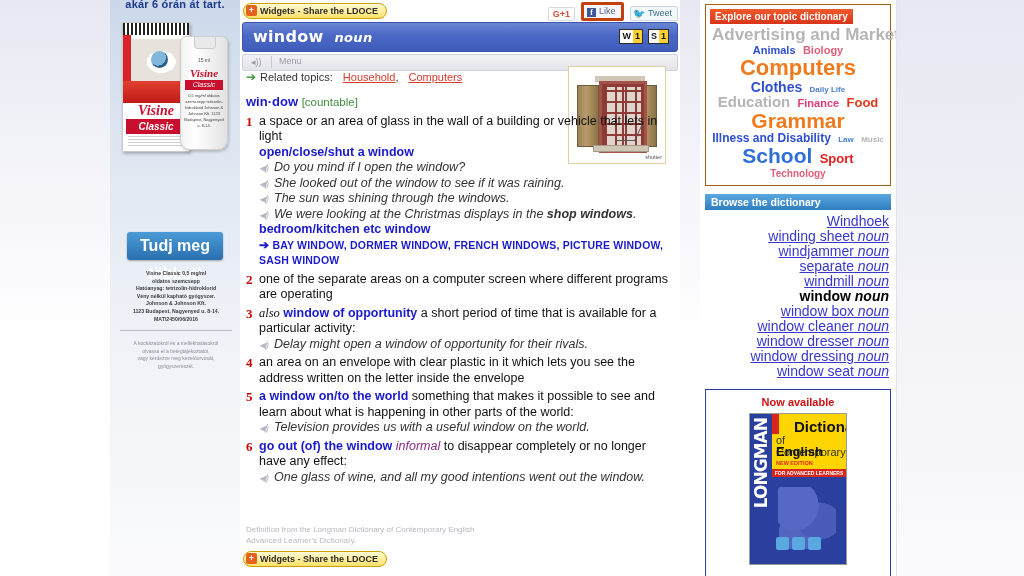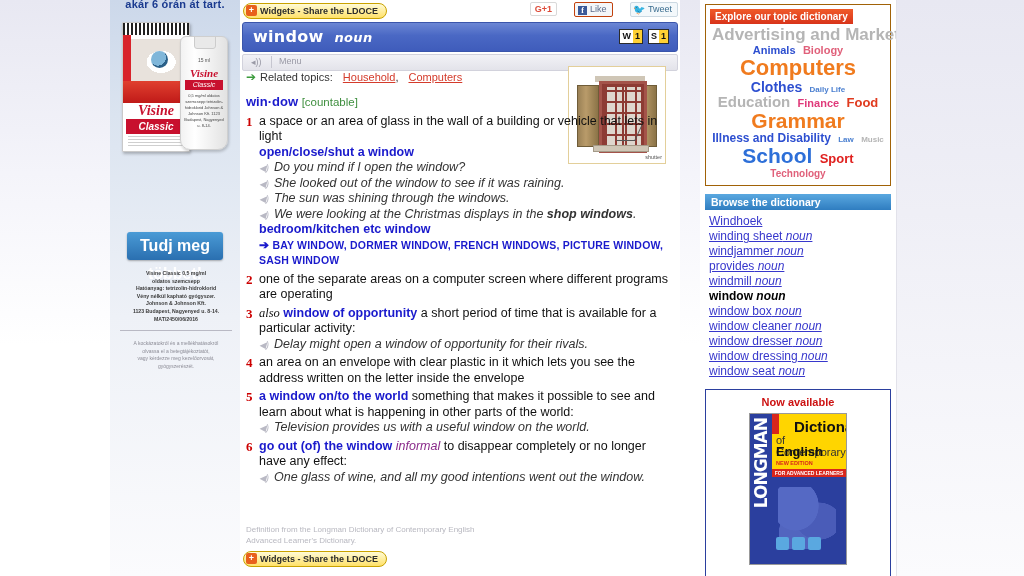--- a/index.html
+++ b/index.html
@@ -63,24 +63,24 @@
      font-size:5px;line-height:7.6px;color:#8c8c96;}
 
   
   #center{position:absolute;left:240px;top:0;width:440px;height:576px;background:#fff;}
   .widgets-bar{position:relative;height:22px;}
   .widget-btn{position:absolute;left:3px;top:3px;height:14px;padding:0 8px 0 16px;
      background:linear-gradient(to bottom,#fffbd6,#ffe169);border:1px solid #c9a200;
      border-radius:8px;font-size:9px;font-weight:bold;color:#2b2b2b;line-height:14px;cursor:pointer;}
   .widget-btn .plus{position:absolute;left:2px;top:1px;width:11px;height:11px;background:#e8601c;
      border-radius:2px;color:#fff;font-size:9px;line-height:11px;text-align:center;font-weight:bold;}
-  .social{position:absolute;right:2px;top:2px;display:flex;gap:17px;align-items:flex-start;padding-left:40px;}
+  .social{position:absolute;right:2px;top:2px;display:flex;gap:6px;align-items:flex-end;padding-left:40px;}
   .gp{border:1px solid #d9d9d9;border-radius:2px;background:#fff;padding:1px 4px;
       font-size:9px;font-weight:bold;color:#dd4b39;cursor:pointer;}
-  .fb{border:1px solid #c2410c;border-radius:2px;background:#f4f6f9;padding:1px 5px 1px 3px;
+  .fb{border:3px solid #c2410c;border-radius:2px;background:#f4f6f9;padding:1px 5px 1px 3px;
       font-size:9px;color:#5b6b8c;cursor:pointer;}
   .fb .ficon{display:inline-block;width:9px;height:9px;background:#3b5998;color:#fff;
       font-size:8px;font-weight:bold;text-align:center;line-height:9px;vertical-align:-1px;margin-right:3px;
       font-family:"Liberation Serif",serif;}
   .tw{border:1px solid #ccd9e2;border-radius:2px;background:#f3f8fb;padding:1px 5px 1px 3px;
       font-size:9px;color:#3b6d8f;cursor:pointer;}
   .tw .bird{display:inline-block;color:#3aa9e0;font-size:10px;margin-right:2px;vertical-align:-1px;}
 
   .hdr{position:relative;margin:0 2px;height:28px;
      background:linear-gradient(to bottom,#6b86d4 0%,#4a68c4 45%,#3f5cbb 100%);
@@ -147,21 +147,21 @@
      padding:4px 4px 6px 4px;}
   .topic-hdr{background:linear-gradient(to bottom,#f05a2a,#d8341a);color:#fff;font-size:10px;
      font-weight:bold;padding:2px 5px;display:inline-block;}
   .cloud{text-align:center;line-height:1.05;padding-top:2px;}
   .cloud span{cursor:pointer;white-space:nowrap;display:inline;}
 
   .browse-box{margin:8px 5px 0 5px;}
   .browse-hdr{background:linear-gradient(to bottom,#5aa8e0,#2f7dc0);color:#fff;font-size:10.5px;
      font-weight:bold;padding:2px 6px;}
   .browse-list{padding:4px 2px 0 4px;}
-  .browse-list div{font-size:12px;line-height:15px;}
+  .browse-list div{font-size:14px;line-height:15px;text-align:right;}
   .browse-list a{color:#3737cc;text-decoration:underline;}
   .browse-list .cur{color:#000;font-weight:bold;}
   .browse-list .pos{font-style:italic;}
 
   .promo{margin:10px 5px 0 5px;border:1px solid #2b3f9e;padding:6px 4px 8px 4px;text-align:center;}
   .promo .na{color:#cc1111;font-weight:bold;font-size:11px;}
   .bookcover{position:relative;width:96px;height:150px;margin:5px auto 0 auto;
      border:1px solid #999;overflow:hidden;background:#2b3f9e;}
   .bc-yellow{position:absolute;top:0;left:0;right:0;height:62px;background:#ffd500;}
   .bc-spine{position:absolute;top:0;left:0;width:22px;bottom:0;background:#2b3f9e;}
@@ -368,21 +368,21 @@
       <div class="topic-hdr">Explore our topic dictionary</div>
       <div class="cloud"><span style="font-size: 17px; color: rgb(181, 181, 181); font-weight: bold; margin: 0px 2px;">Advertising and Marketing</span> <span style="font-size: 11px; color: rgb(45, 79, 208); font-weight: bold; margin: 0px 2px;">Animals</span> <span style="font-size: 11px; color: rgb(224, 96, 122); font-weight: bold; margin: 0px 2px;">Biology</span> <span style="font-size: 22px; color: rgb(240, 123, 30); font-weight: bold; margin: 0px 2px;">Computers</span> <span style="font-size: 14px; color: rgb(45, 79, 208); font-weight: bold; margin: 0px 2px;">Clothes</span> <span style="font-size: 8px; color: rgb(74, 127, 208); font-weight: bold; margin: 0px 2px;">Daily Life</span> <span style="font-size: 15px; color: rgb(181, 181, 181); font-weight: bold; margin: 0px 2px;">Education</span> <span style="font-size: 11px; color: rgb(224, 58, 122); font-weight: bold; margin: 0px 2px;">Finance</span> <span style="font-size: 13px; color: rgb(224, 58, 30); font-weight: bold; margin: 0px 2px;">Food</span> <span style="font-size: 21px; color: rgb(240, 123, 30); font-weight: bold; margin: 0px 2px;">Grammar</span> <span style="font-size: 12px; color: rgb(45, 79, 208); font-weight: bold; margin: 0px 2px;">Illness and Disability</span> <span style="font-size: 8px; color: rgb(74, 127, 208); font-weight: bold; margin: 0px 2px;">Law</span> <span style="font-size: 8px; color: rgb(181, 181, 181); font-weight: bold; margin: 0px 2px;">Music</span> <span style="font-size: 21px; color: rgb(45, 111, 216); font-weight: bold; margin: 0px 2px;">School</span> <span style="font-size: 13px; color: rgb(224, 32, 30); font-weight: bold; margin: 0px 2px;">Sport</span> <span style="font-size: 10px; color: rgb(224, 96, 122); font-weight: bold; margin: 0px 2px;">Technology</span> </div>
     </div>
 
     <div class="browse-box">
       <div class="browse-hdr">Browse the dictionary</div>
       <div class="browse-list">
           <div><a href="#">Windhoek</a></div>
           <div><a href="#">winding sheet</a><span class="pos" style="color: rgb(55, 55, 204); text-decoration: underline;"> noun</span></div>
           <div><a href="#">windjammer</a><span class="pos" style="color: rgb(55, 55, 204); text-decoration: underline;"> noun</span></div>
-          <div><a href="#">provides</a><span class="pos" style="color: rgb(55, 55, 204); text-decoration: underline;"> noun</span></div>
+          <div><a href="#">separate</a><span class="pos" style="color: rgb(55, 55, 204); text-decoration: underline;"> noun</span></div>
           <div><a href="#">windmill</a><span class="pos" style="color: rgb(55, 55, 204); text-decoration: underline;"> noun</span></div>
           <div><span class="cur">window</span><span class="pos cur"> noun</span></div>
           <div><a href="#">window box</a><span class="pos" style="color: rgb(55, 55, 204); text-decoration: underline;"> noun</span></div>
           <div><a href="#">window cleaner</a><span class="pos" style="color: rgb(55, 55, 204); text-decoration: underline;"> noun</span></div>
           <div><a href="#">window dresser</a><span class="pos" style="color: rgb(55, 55, 204); text-decoration: underline;"> noun</span></div>
           <div><a href="#">window dressing</a><span class="pos" style="color: rgb(55, 55, 204); text-decoration: underline;"> noun</span></div>
           <div><a href="#">window seat</a><span class="pos" style="color: rgb(55, 55, 204); text-decoration: underline;"> noun</span></div>
         </div>
     </div>
 

